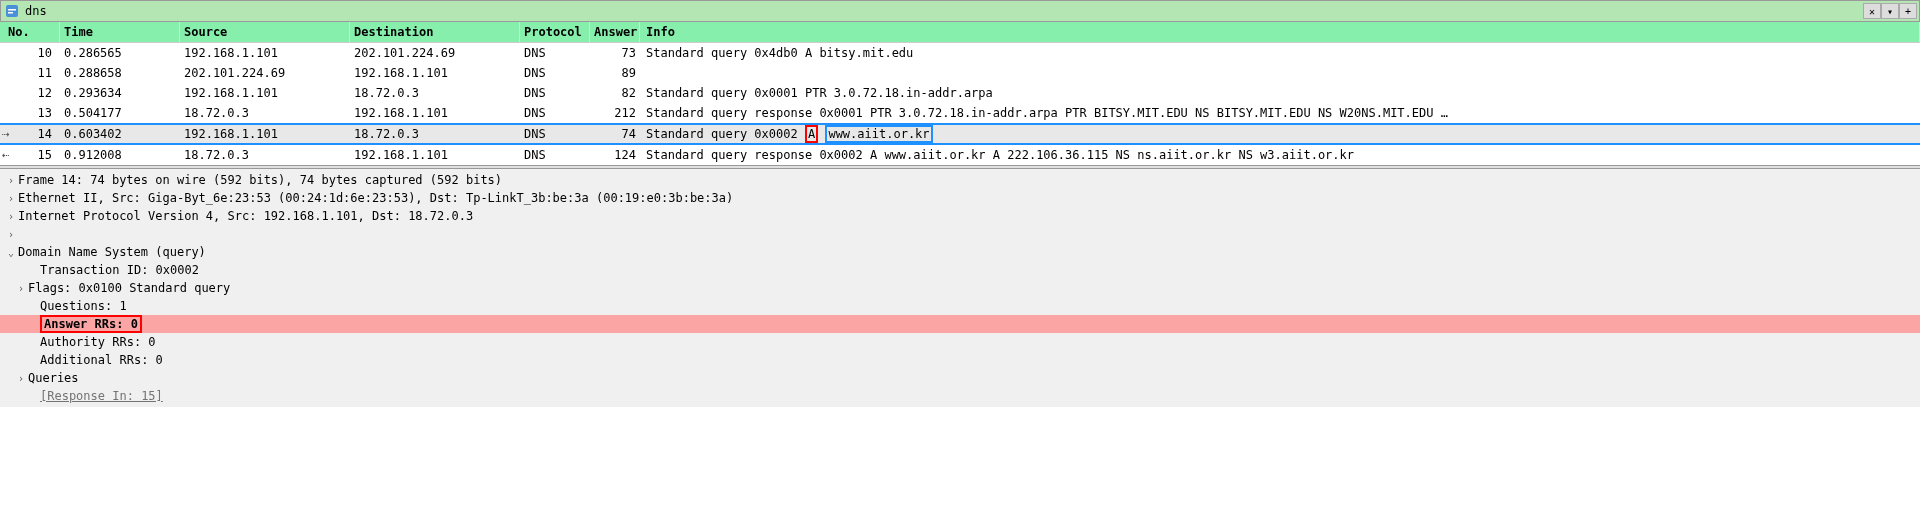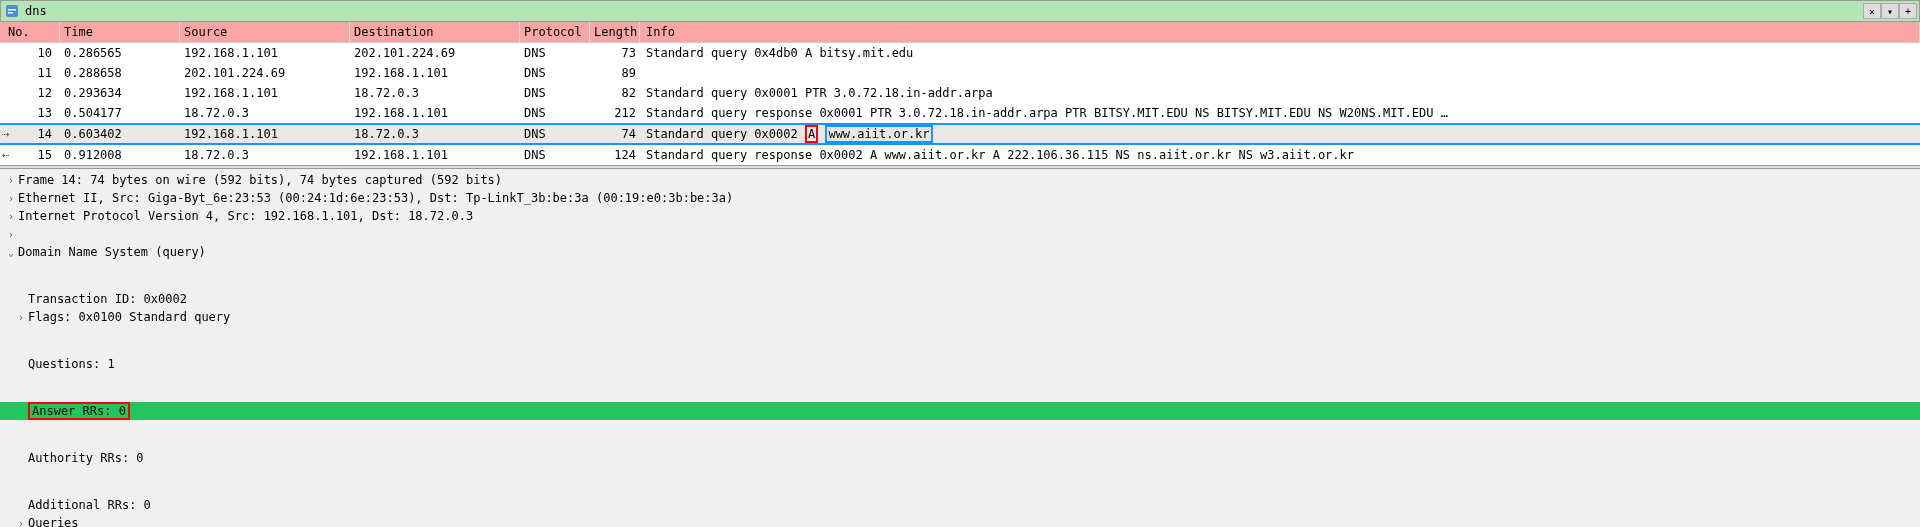--- a/index.html
+++ b/index.html
@@ -5,21 +5,21 @@
   * { margin: 0; padding: 0; box-sizing: border-box; }
   body { font-family: "Lucida Console", Monaco, monospace; font-size: 12px; background: #fff; color: #000; }
   
   .filter-bar { display: flex; align-items: center; background: #b3e6b3; border: 1px solid #999; height: 22px; }
   .filter-icon { width: 16px; height: 16px; margin: 0 3px; display: flex; align-items: center; justify-content: center; }
   .filter-input { flex: 1; background: #b3e6b3; border: none; outline: none; font-family: inherit; font-size: 12px; padding: 2px; }
   .filter-btns { display: flex; gap: 0; padding-right: 2px; }
   .filter-btn { width: 18px; height: 16px; border: 1px solid #aaa; background: #ddd; display: flex; align-items: center; justify-content: center; font-size: 10px; cursor: pointer; }
   
   .packet-table { width: 100%; }
-  .table-header { display: flex; border-bottom: 1px solid #ccc; background: #fca5a5; font-weight: normal; }
+  .table-header { display: flex; border-bottom: 1px solid #ccc; background: #86efac; font-weight: bold; }
   .table-header > div { padding: 3px 4px; border-right: 1px solid #e0e0e0; }
   .col-no { width: 60px; padding-left: 8px !important; }
   .col-time { width: 120px; }
   .col-src { width: 170px; }
   .col-dst { width: 170px; }
   .col-proto { width: 70px; }
   .col-len { width: 50px; text-align: right; }
   .col-info { flex: 1; padding-left: 6px !important; }
   
   .table-row { display: flex; height: 20px; align-items: center; }
@@ -29,22 +29,22 @@
   
   .row-selected { border-top: 2px solid #1e90ff; border-bottom: 2px solid #1e90ff; background: #e8e8e8; height: 22px; }
   .hl-red { border: 2px solid red; padding: 0 1px; }
   .hl-blue { border: 2px solid #1e90ff; padding: 0 1px; }
   
   .divider { height: 4px; background: #e0e0e0; border-top: 1px solid #999; border-bottom: 1px solid #999; }
   
   .details-pane { background: #f0f0f0; padding: 2px 0; }
   .detail-line { display: flex; align-items: center; padding: 1px 0 1px 4px; height: 18px; }
   .expander { width: 14px; display: inline-flex; justify-content: center; cursor: pointer; color: #555; font-size: 10px; }
-  .indent1 { padding-left: 28px; margin-top: 29px; }
-  .detail-selected { background: #22c55e; }
+  .indent1 { padding-left: 40px; }
+  .detail-selected { background: #fca5a5; font-weight: bold; }
   .detail-hl-red { border: 2px solid red; display: inline-block; padding: 0 2px; }
   .detail-link { color: #737373; text-decoration: underline; cursor: pointer; }
   
   .packets-container { position: relative; }
 </style>
 </head>
 <body>
 
 <div class="filter-bar">
   <span class="filter-icon">
@@ -62,21 +62,21 @@
   </div>
 </div>
 
 <div class="packet-table">
   <div class="table-header">
     <div class="col-no">No.</div>
     <div class="col-time">Time</div>
     <div class="col-src">Source</div>
     <div class="col-dst">Destination</div>
     <div class="col-proto">Protocol</div>
-    <div class="col-len">Length</div>
+    <div class="col-len">Answer</div>
     <div class="col-info">Info</div>
   </div>
   <div class="packets-container" id="packet-rows">
       <div class="table-row">
         <div class="col-no">10</div>
         <div class="col-time">0.286565</div>
         <div class="col-src">192.168.1.101</div>
         <div class="col-dst">202.101.224.69</div>
         <div class="col-proto">DNS</div>
         <div class="col-len">73</div>

